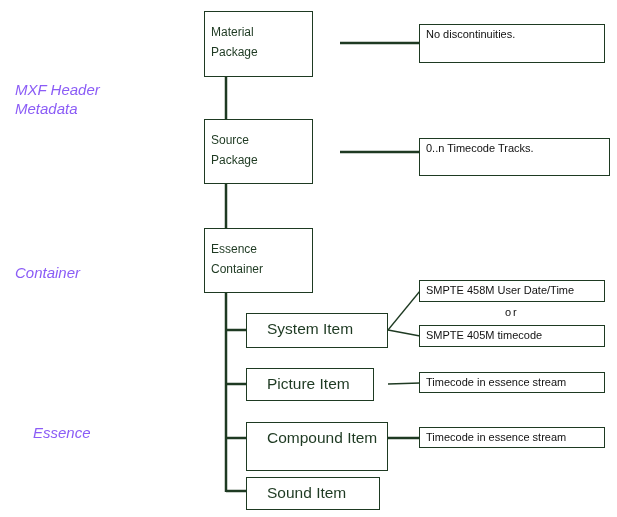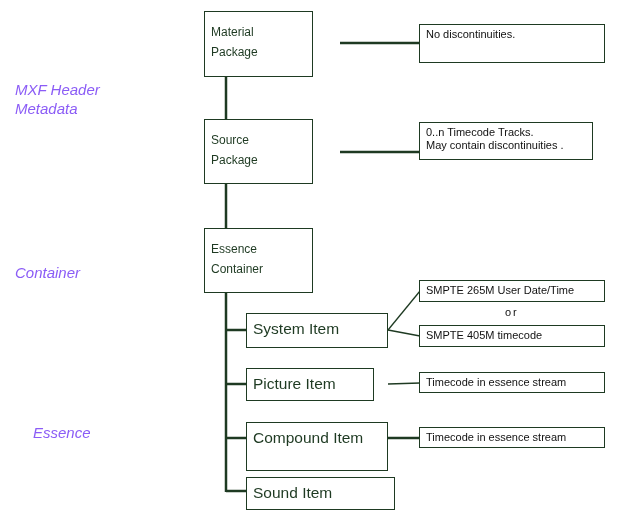--- a/index.html
+++ b/index.html
@@ -1,20 +1,20 @@
 <!DOCTYPE html>
 <html><head>
 <meta charset="utf-8">
 <style>
   html, body { margin:0; padding:0; background:#ffffff; }
   body { width:617px; height:517px; position:relative; overflow:hidden;
          font-family:"Liberation Sans", sans-serif; color:#1e3a22; }
   .box { position:absolute; border:1.3px solid #1e3a22; box-sizing:border-box; background:#fff; }
   .big { font-size:12px; line-height:20px; padding:10px 0 0 6px; color:#1e3a22; }
-  .item { font-size:15.5px; line-height:30px; padding-left:6px; color:#1e3a22; }
+  .item { font-size:15.5px; line-height:30px; padding-left:20px; color:#1e3a22; }
   .note { font-size:11px; line-height:13px; padding:3px 0 0 6px; color:#111; }
   .lbl { position:absolute; font-style:italic; font-size:15px; line-height:19px; color:#8b5cf6; }
   .or { position:absolute; font-size:11px; color:#111; letter-spacing:2px; }
   svg.lines { position:absolute; left:0; top:0; }
 </style>
 </head>
 <body>
 
 <svg class="lines" width="617" height="517">
   <g stroke="#1e3a22" stroke-width="2.5" fill="none">
@@ -54,26 +54,25 @@
   <div>Package</div>
 </div>
 <div class="box big" style="left:204px;top:228px;width:109px;height:65px;">
   <div>Essence</div>
   <div>Container</div>
 </div>
 
 <div class="box item" style="left:246px;top:313px;width:142px;height:35px;">System Item</div>
 <div class="box item" style="left:246px;top:368px;width:128px;height:33px;">Picture Item</div>
 <div class="box item" style="left:246px;top:422px;width:142px;height:49px;">Compound Item</div>
-<div class="box item" style="left:246px;top:477px;width:149px;height:33px;">Sound Item</div>
+<div class="box item" style="left:246px;top:477px;width:134px;height:33px;">Sound Item</div>
 
 <div class="box note" style="left:419px;top:24px;width:186px;height:39px;">
   <div>No discontinuities.</div>
 </div>
-<div class="box note" style="left:419px;top:122px;width:174px;height:38px;">
+<div class="box note" style="left:419px;top:138px;width:191px;height:38px;">
   <div>0..n Timecode Tracks.</div>
-  <div>May contain discontinuities .</div>
 </div>
-<div class="box note" style="left:419px;top:280px;width:186px;height:22px;">SMPTE 265M User Date/Time</div>
+<div class="box note" style="left:419px;top:280px;width:186px;height:22px;">SMPTE 458M User Date/Time</div>
 <div class="or" style="left:505px;top:306px;">or</div>
 <div class="box note" style="left:419px;top:325px;width:186px;height:22px;">SMPTE 405M timecode</div>
 <div class="box note" style="left:419px;top:372px;width:186px;height:21px;">Timecode in essence stream</div>
 <div class="box note" style="left:419px;top:427px;width:186px;height:21px;">Timecode in essence stream</div>
 
 </body></html>

